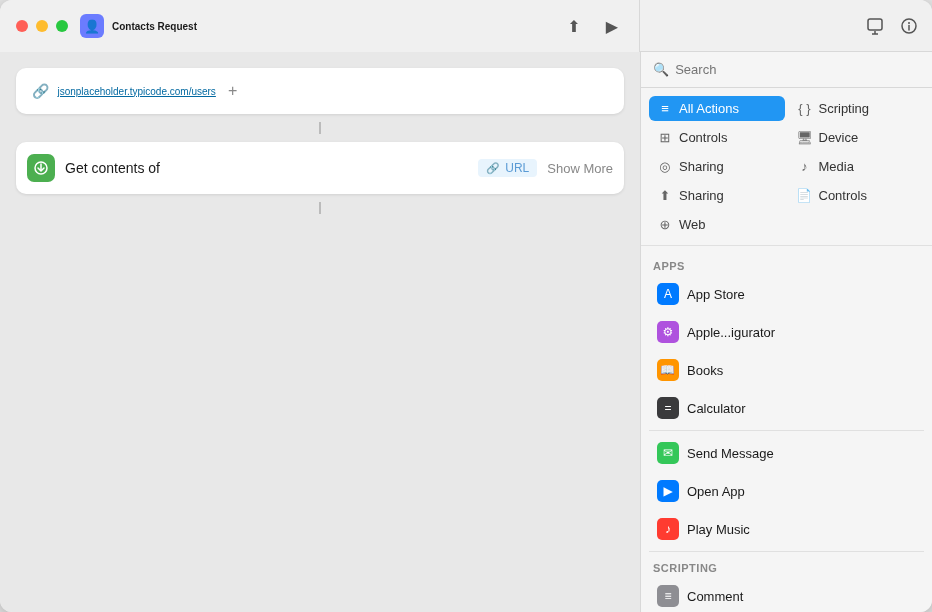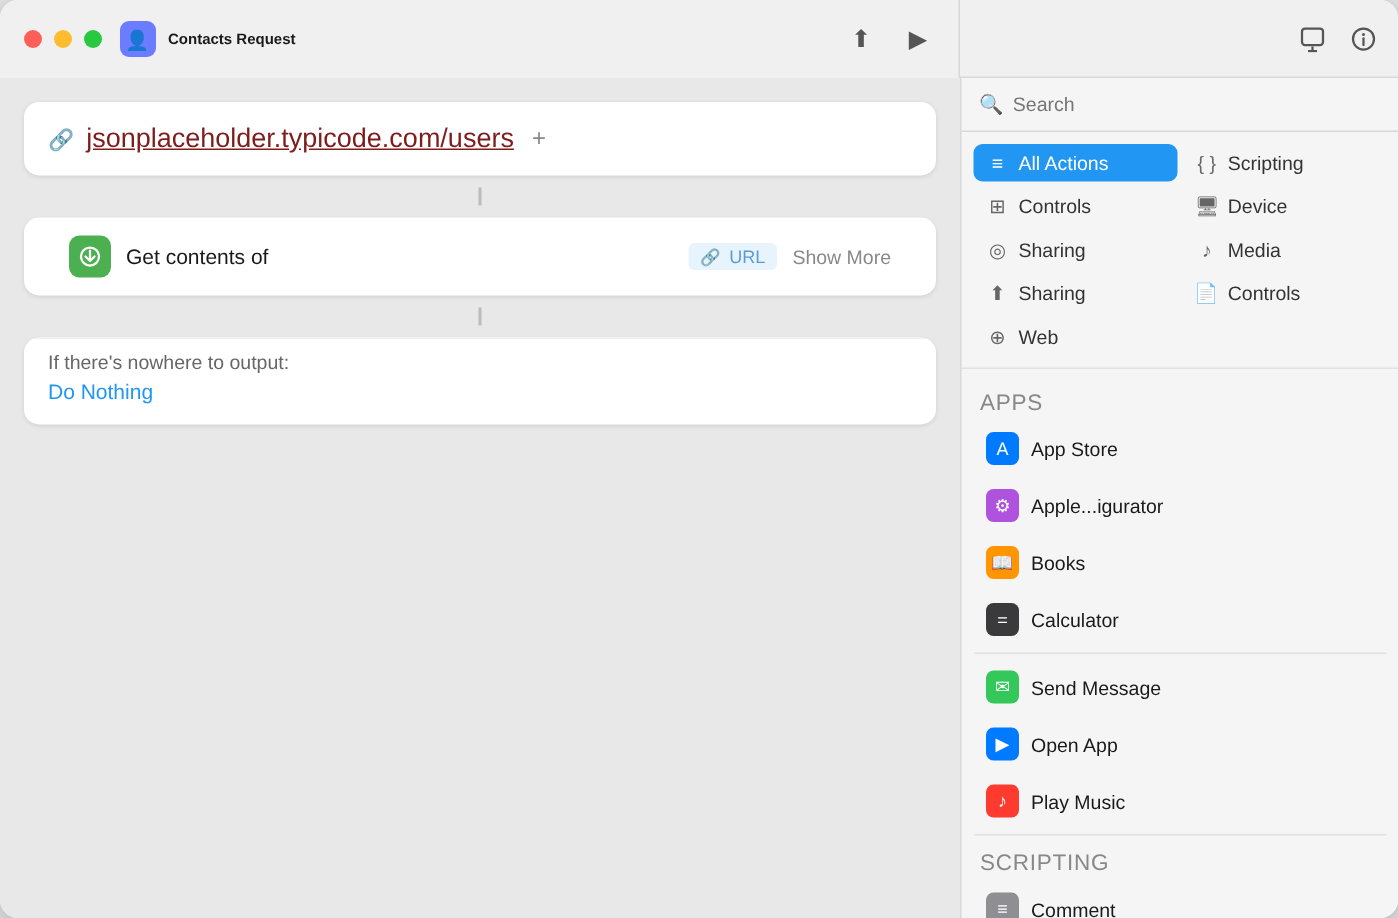--- a/index.html
+++ b/index.html
@@ -115,22 +115,22 @@
       gap: 8px;
       box-shadow: 0 1px 3px rgba(0,0,0,0.1);
     }
 
     .url-icon {
       color: #5b9bd5;
       font-size: 14px;
     }
 
     .url-text {
-      color: #7f1d1d;
-      font-size: 18px;
+      color: #0369a1;
+      font-size: 10px;
       font-weight: 500;
       text-decoration: underline;
     }
 
     .url-add {
       color: #888;
       font-size: 16px;
       margin-left: 4px;
       cursor: pointer;
     }
@@ -139,21 +139,21 @@
     .action-block {
       background: white;
       border-radius: 10px;
       overflow: hidden;
       box-shadow: 0 1px 3px rgba(0,0,0,0.1);
     }
 
     .action-header {
       display: flex;
       align-items: center;
-      padding: 12px 30px;
+      padding: 12px 11px;
       gap: 10px;
     }
 
     .action-icon {
       width: 28px;
       height: 28px;
       border-radius: 7px;
       display: flex;
       align-items: center;
       justify-content: center;
@@ -303,22 +303,22 @@
     }
 
     
     .actions-list {
       flex: 1;
       overflow-y: auto;
       padding: 8px;
     }
 
     .section-label {
-      font-size: 15px;
-      font-weight: 400;
+      font-size: 11px;
+      font-weight: 700;
       color: #888;
       text-transform: uppercase;
       letter-spacing: 0.5px;
       padding: 6px 4px 4px;
     }
 
     .action-list-item {
       display: flex;
       align-items: center;
       gap: 8px;
@@ -433,24 +433,20 @@
             <span style="font-size:11px; margin-right:2px;">🔗</span>
             <span>URL</span>
           </span>
           <span class="show-more">Show More</span>
         </div>
       </div>
 
       <div style="width:2px; height:12px; background:#bbb; margin:0 auto;"></div>
 
       <div class="action-block">
-        <div class="action-footer">
-          <div class="action-footer-label">If there's nowhere to output:</div>
-          <div class="action-footer-value">Do Nothing</div>
-        </div>
       </div>
     </div>
 
     <div class="actions-sidebar">
 
       <div class="search-bar">
         <span class="search-icon">🔍</span>
         <input type="text" class="search-input" placeholder="Search" style="">
       </div>
 

